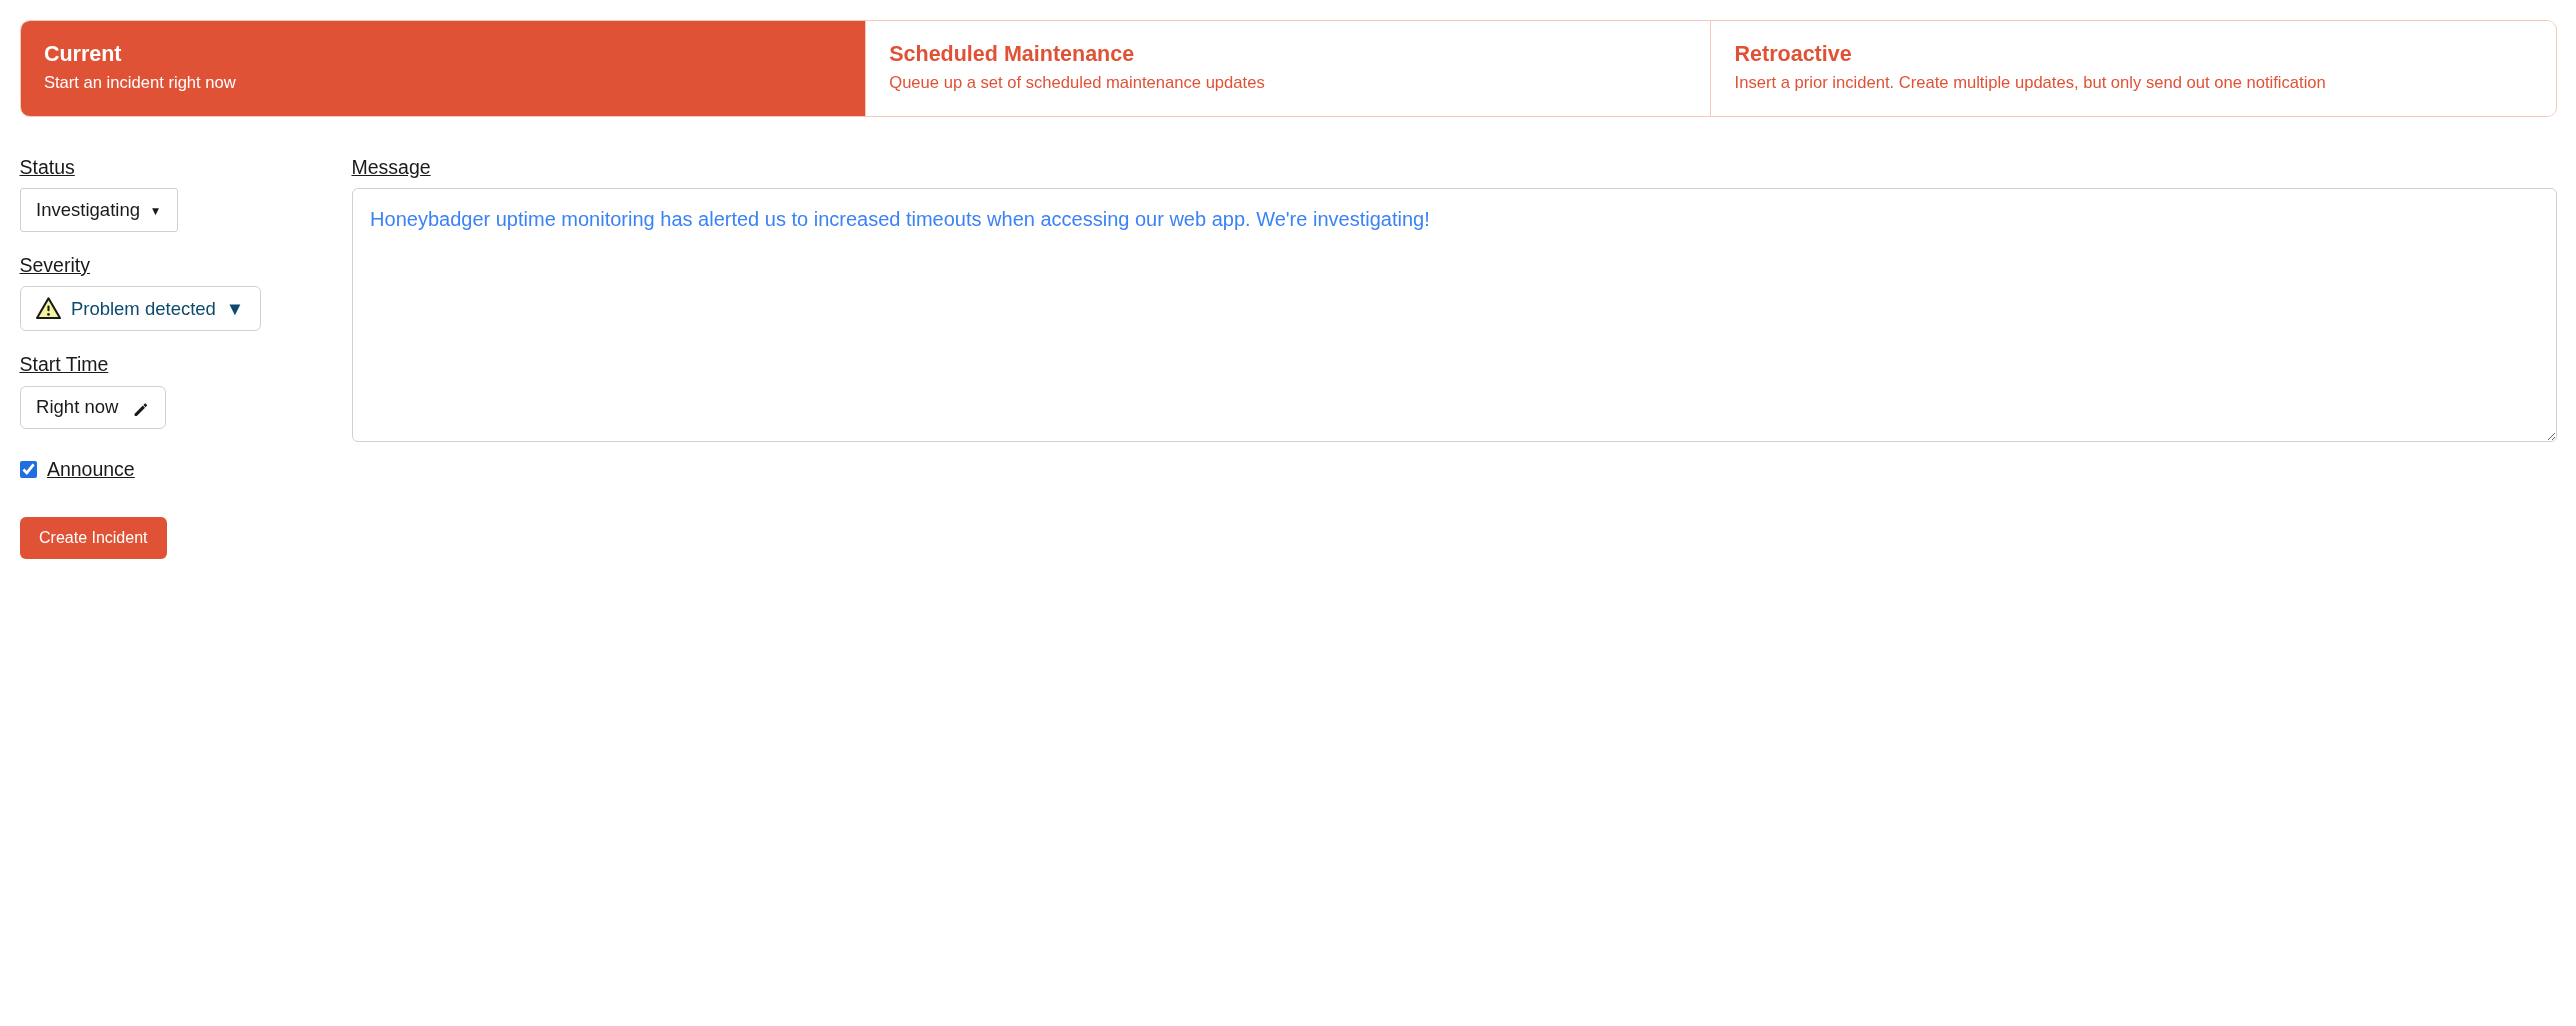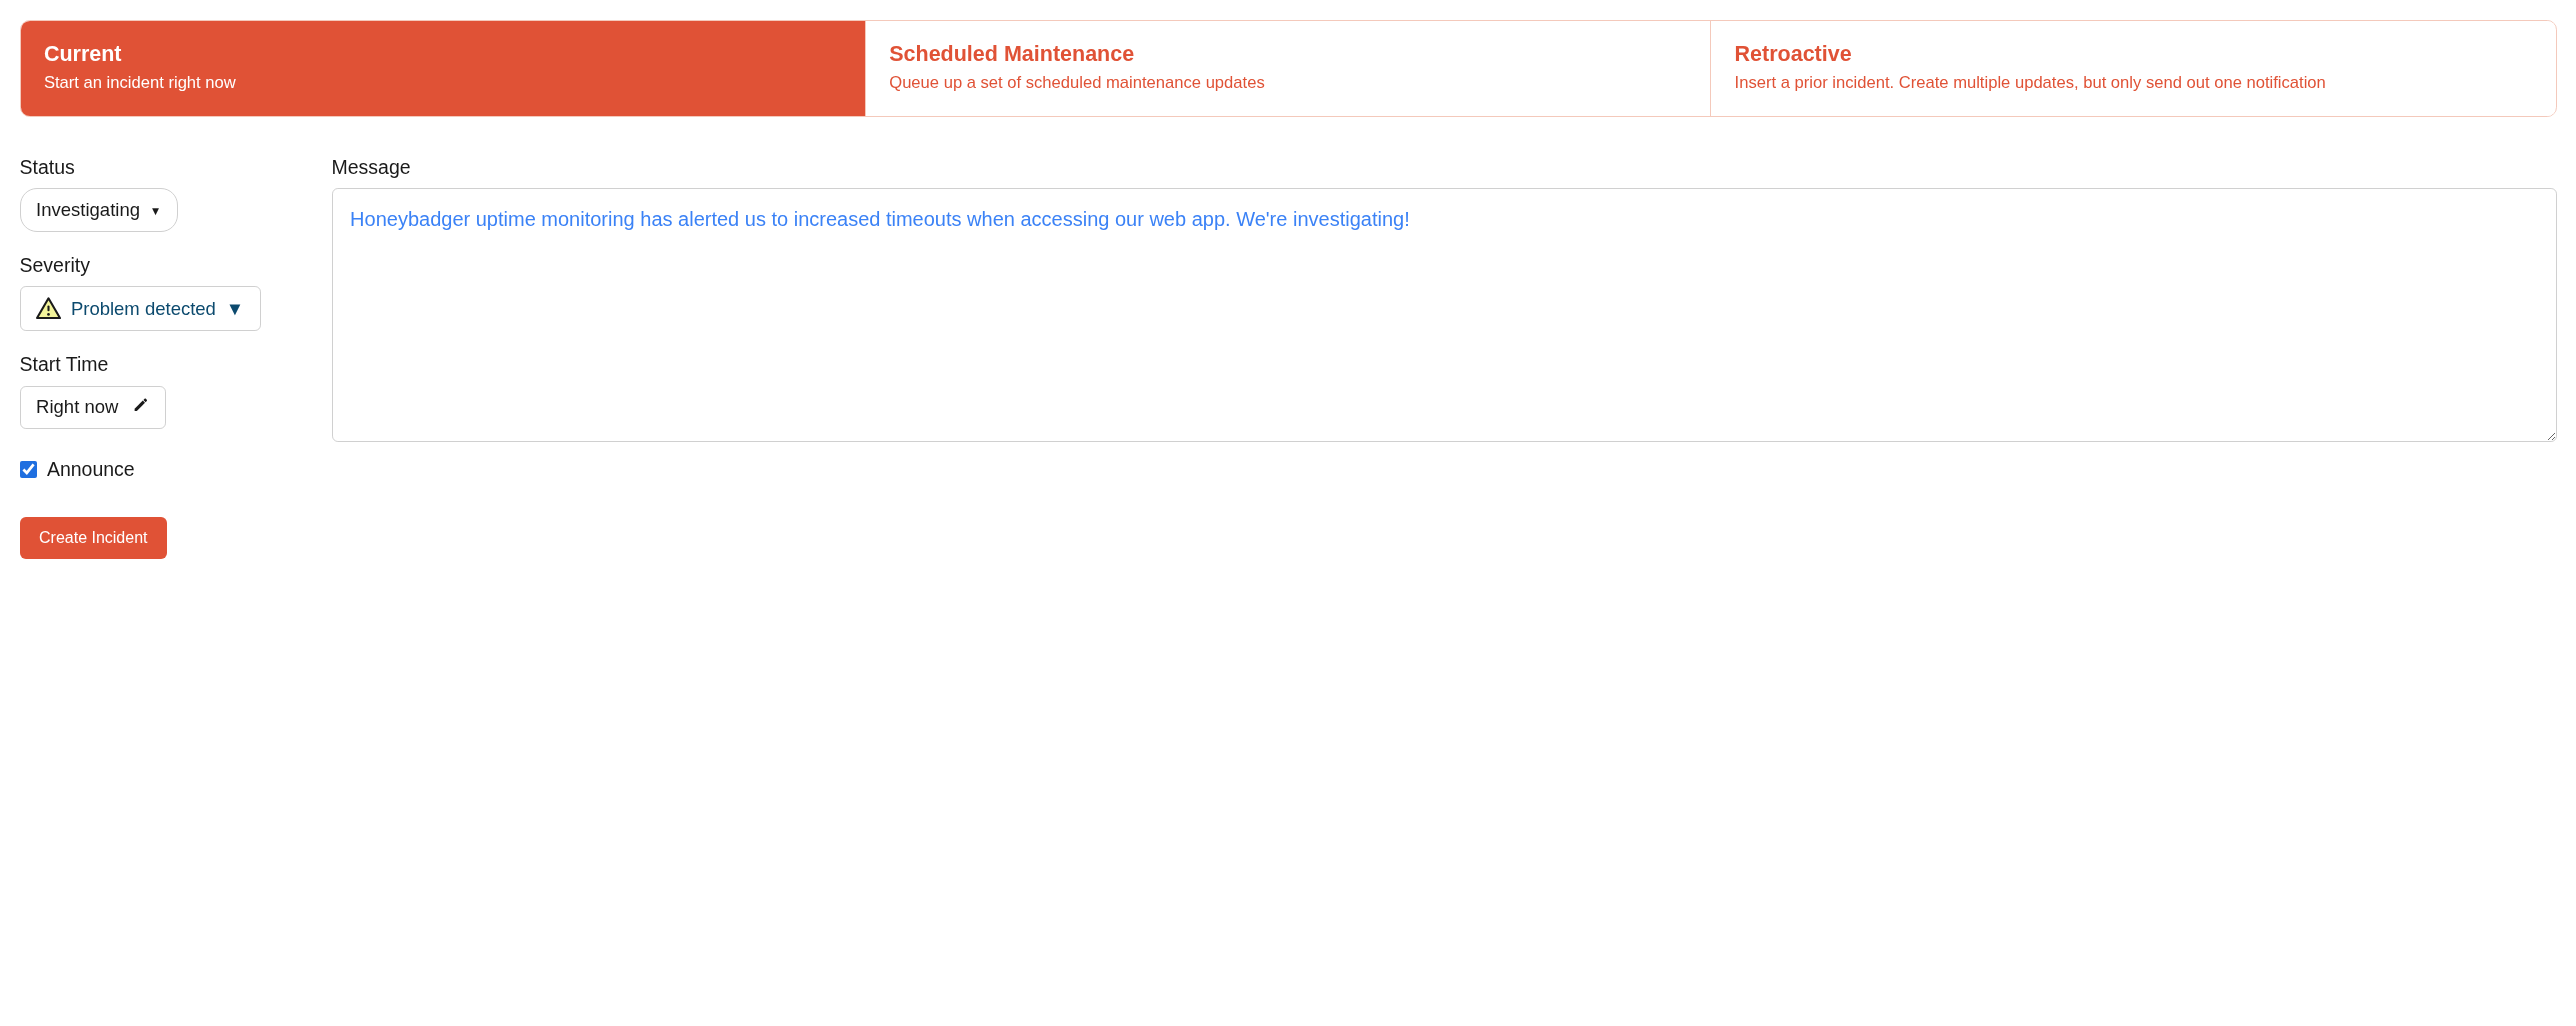--- a/index.html
+++ b/index.html
@@ -51,22 +51,23 @@
       color: #e05236;
       line-height: 1.4;
     }
     .tab.active .tab-desc {
       color: #ffffff;
     }
 
     
     .main {
       display: flex;
-      gap: 39px;
+      gap: 59px;
       align-items: flex-start;
+      text-decoration: underline;
     }
     .sidebar {
       width: 273px;
       flex-shrink: 0;
     }
     .content {
       flex: 1;
     }
 
     .field-label {
@@ -75,21 +76,21 @@
       margin-bottom: 9.8px;
       display: block;
     }
 
     .select-btn {
       display: inline-flex;
       align-items: center;
       gap: 9.8px;
       padding: 9.8px 15.6px;
       border: 1px solid #d0d0d0;
-      border-radius: 17px;
+      border-radius: 3px;
       background: #fff;
       font-size: 18.5px;
       color: #1a1a1a;
       cursor: pointer;
       margin-bottom: 21.5px;
     }
     .select-btn .caret {
       font-size: 11.7px;
       color: #1a1a1a;
     }
@@ -108,21 +109,21 @@
       margin-bottom: 21.5px;
     }
     .warn-icon {
       width: 25px;
       height: 23.4px;
       display: inline-block;
     }
 
     .starttime-btn {
       display: inline-flex;
-      align-items: flex-start;
+      align-items: flex-end;
       gap: 13.7px;
       padding: 9.8px 15.6px;
       border: 1px solid #d0d0d0;
       border-radius: 5.9px;
       background: #fff;
       font-size: 18.5px;
       color: #1a1a1a;
       cursor: pointer;
       margin-bottom: 29px;
     }

